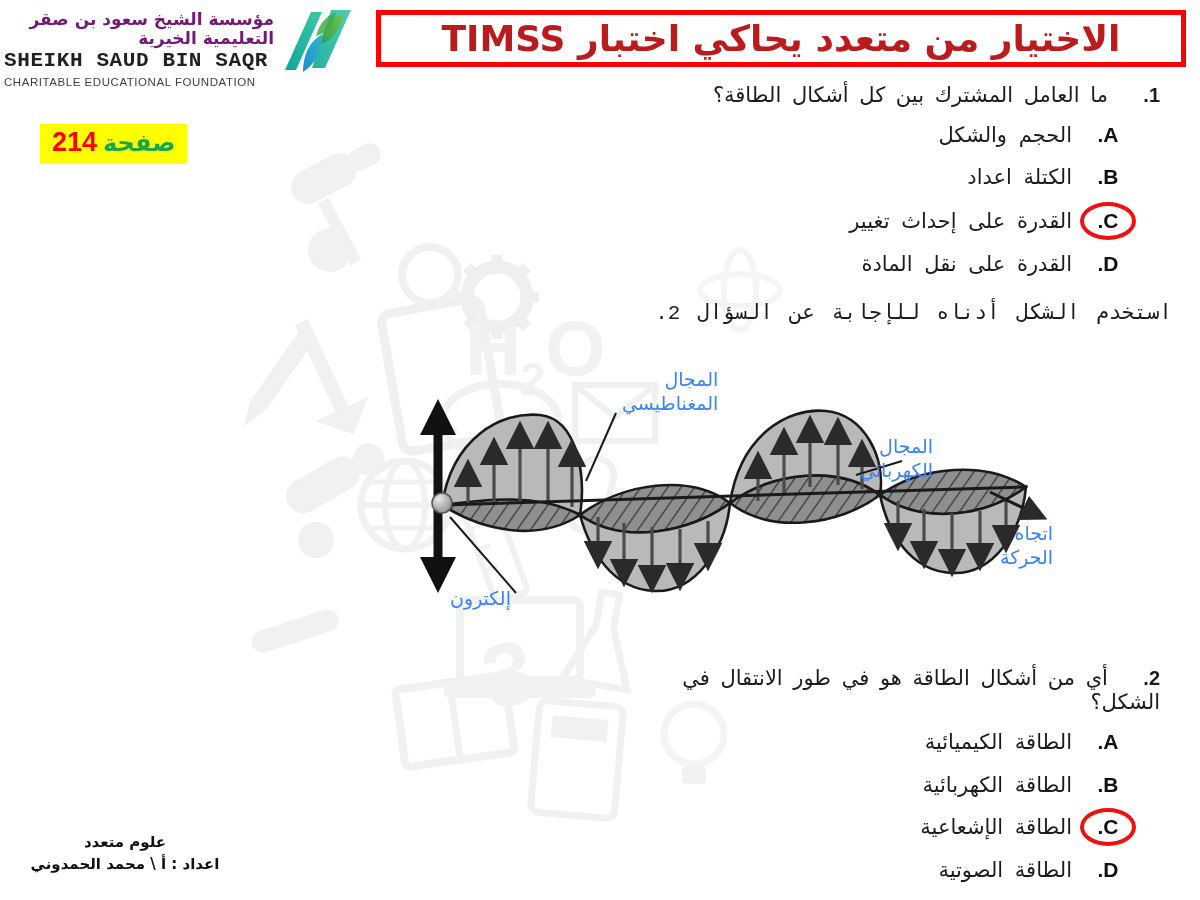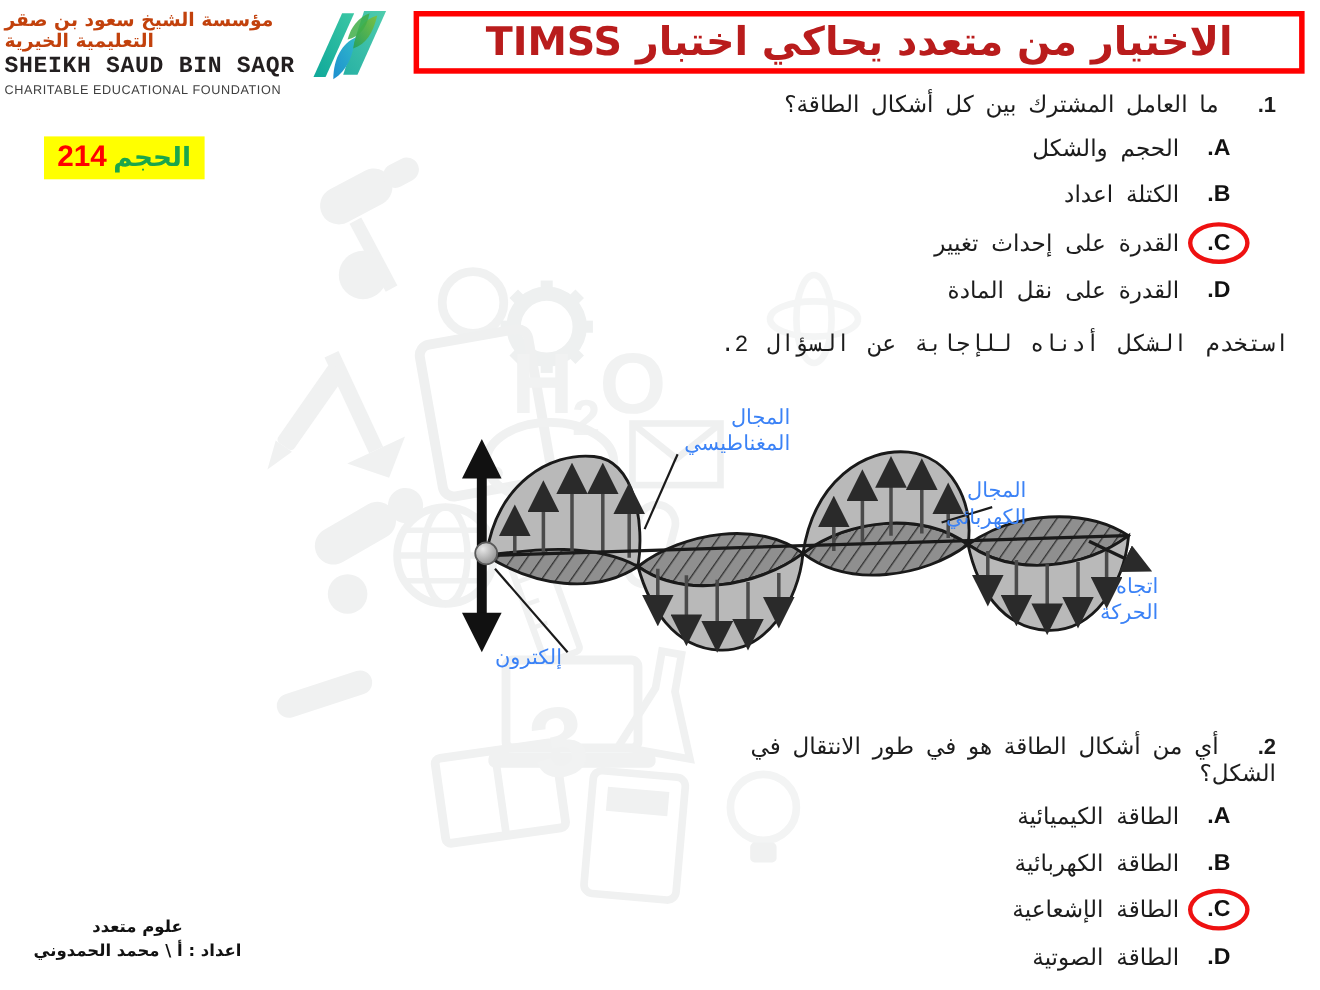--- a/index.html
+++ b/index.html
@@ -12,21 +12,21 @@
   }
   #page{position:relative;width:1200px;height:900px;overflow:hidden;background:#fff;}
 
   
   #watermark{position:absolute;left:0;top:0;width:1200px;height:900px;
     z-index:0;pointer-events:none;opacity:1;}
 
   
   .hdr-logo-text{position:absolute;left:4px;top:10px;width:270px;text-align:left;z-index:3;}
   .hdr-ar{font-family:"DejaVu Sans","Liberation Sans",sans-serif;
-    font-size:17px;font-weight:700;color:#c2410c;direction:rtl;
+    font-size:17px;font-weight:700;color:#701a75;direction:rtl;text-align:right;
     letter-spacing:-0.3px;line-height:1.1;}
   .hdr-en1{font-family:Liberation Mono, monospace;font-size:21px;font-weight:700;
     color:#231f20;letter-spacing:0.6px;line-height:1.15;margin-top:2px;}
   .hdr-en2{font-family:"Liberation Sans",sans-serif;font-size:11.5px;font-weight:400;
     color:#3f3f3f;letter-spacing:0.55px;line-height:1.2;margin-top:2px;}
 
   .hdr-mark{position:absolute;left:281px;top:6px;width:76px;height:74px;z-index:3;}
 
   .title-box{position:absolute;left:376px;top:10px;width:810px;height:57px;
     border:5px solid #ff0000;background:#ffffff;box-sizing:border-box;z-index:3;
@@ -224,21 +224,21 @@
     <path d="M22 66 C22 46 31 33 42 28 C40 44 35 58 22 66 Z" fill="url(#lg2)"></path>
     <path d="M40 38 C42 22 50 11 62 8 C58 24 52 34 40 38 Z" fill="url(#lg3)"></path>
     <path d="M35 30 C38 18 45 10 55 6 C52 20 46 27 35 30 Z" fill="#3fae49" opacity="0.85"></path>
   </svg>
 
   <div class="title-box">
     <span class="title-text">الاختيار من متعدد يحاكي اختبار TIMSS</span>
   </div>
 
   <div class="page-badge">
-    <span class="lbl">الحجم</span><span class="num">214</span>
+    <span class="lbl">صفحة</span><span class="num">214</span>
   </div>
 
   <div class="content">
 
     <div class="qline q-stem" style="right:40px;top:83px;width:840px;">
       <span class="q-num">1.</span>
       <span style="display:inline-block;width:14px;"></span>
       <span>ما العامل المشترك بين كل أشكال الطاقة؟</span>
     </div>
 

